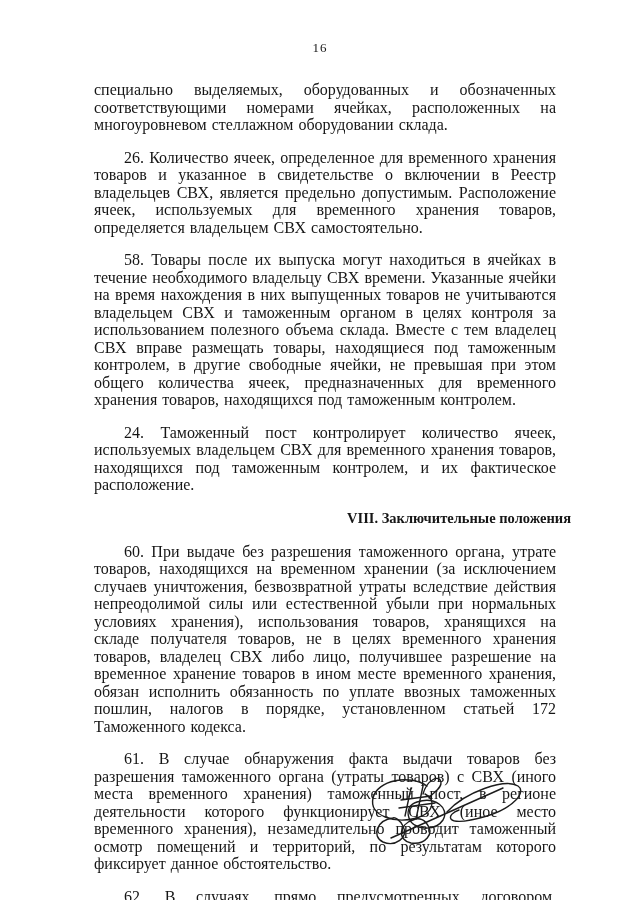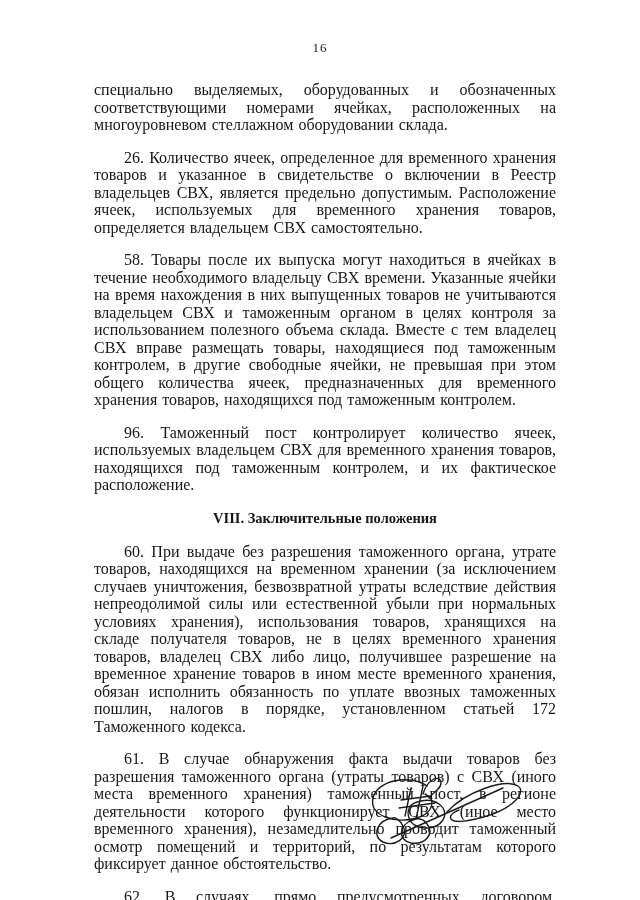--- a/index.html
+++ b/index.html
@@ -40,21 +40,21 @@
     word-spacing: 1px;
   }
   .para.indent {
     text-indent: 30px;
   }
   .section-heading {
     margin: 14px 0 16px 0;
     font-size: 14.5px;
     line-height: 18px;
     font-weight: bold;
-    text-align: center;
+    text-align: right;
   }
   .signature {
     position: absolute;
     left: 355px;
     top: 772px;
     width: 170px;
     height: 85px;
   }
   .signature path {
     fill: none;
@@ -72,21 +72,21 @@
   <div class="page-number">16</div>
 
   <div class="content">
 
     <p class="para">специально выделяемых, оборудованных и обозначенных соответствующими номерами ячейках, расположенных на многоуровневом стеллажном оборудовании склада.</p>
 
     <p class="para indent">26. Количество ячеек, определенное для временного хранения товаров и указанное в свидетельстве о включении в Реестр владельцев СВХ, является предельно допустимым. Расположение ячеек, используемых для временного хранения товаров, определяется владельцем СВХ самостоятельно.</p>
 
     <p class="para indent">58. Товары после их выпуска могут находиться в ячейках в течение необходимого владельцу СВХ времени. Указанные ячейки на время нахождения в них выпущенных товаров не учитываются владельцем СВХ и таможенным органом в целях контроля за использованием полезного объема склада. Вместе с тем владелец СВХ вправе размещать товары, находящиеся под таможенным контролем, в другие свободные ячейки, не превышая при этом общего количества ячеек, предназначенных для временного хранения товаров, находящихся под таможенным контролем.</p>
 
-    <p class="para indent">96. Таможенный пост контролирует количество ячеек, используемых владельцем СВХ для временного хранения товаров, находящихся под таможенным контролем, и их фактическое расположение.</p>
+    <p class="para indent">24. Таможенный пост контролирует количество ячеек, используемых владельцем СВХ для временного хранения товаров, находящихся под таможенным контролем, и их фактическое расположение.</p>
 
     <h2 class="section-heading">VIII. Заключительные положения</h2>
 
     <p class="para indent">60. При выдаче без разрешения таможенного органа, утрате товаров, находящихся на временном хранении (за исключением случаев уничтожения, безвозвратной утраты вследствие действия непреодолимой силы или естественной убыли при нормальных условиях хранения), использования товаров, хранящихся на складе получателя товаров, не в целях временного хранения товаров, владелец СВХ либо лицо, получившее разрешение на временное хранение товаров в ином месте временного хранения, обязан исполнить обязанность по уплате ввозных таможенных пошлин, налогов в порядке, установленном статьей 172 Таможенного кодекса.</p>
 
     <p class="para indent">61. В случае обнаружения факта выдачи товаров без разрешения таможенного органа (утраты товаров) с СВХ (иного места временного хранения) таможенный пост, в регионе деятельности которого функционирует СВХ (иное место временного хранения), незамедлительно проводит таможенный осмотр помещений и территорий, по результатам которого фиксирует данное обстоятельство.</p>
 
     <p class="para indent">62. В случаях, прямо предусмотренных договором, допускается хранение товаров с обезличиванием (для товаров, хранимых наливом, россыпью или навалом). Принятые на хранение товары одного лица, поместившего товар на СВХ (иное место временного хранения), могут смешиваться с товарами того же рода и качества, помещенными на СВХ другими лицами. Владельцу возвращается количество товаров того же рода и качества, какие были у его товаров на момент их помещения на СВХ (иное место временного хранения).</p>
 
   </div>

